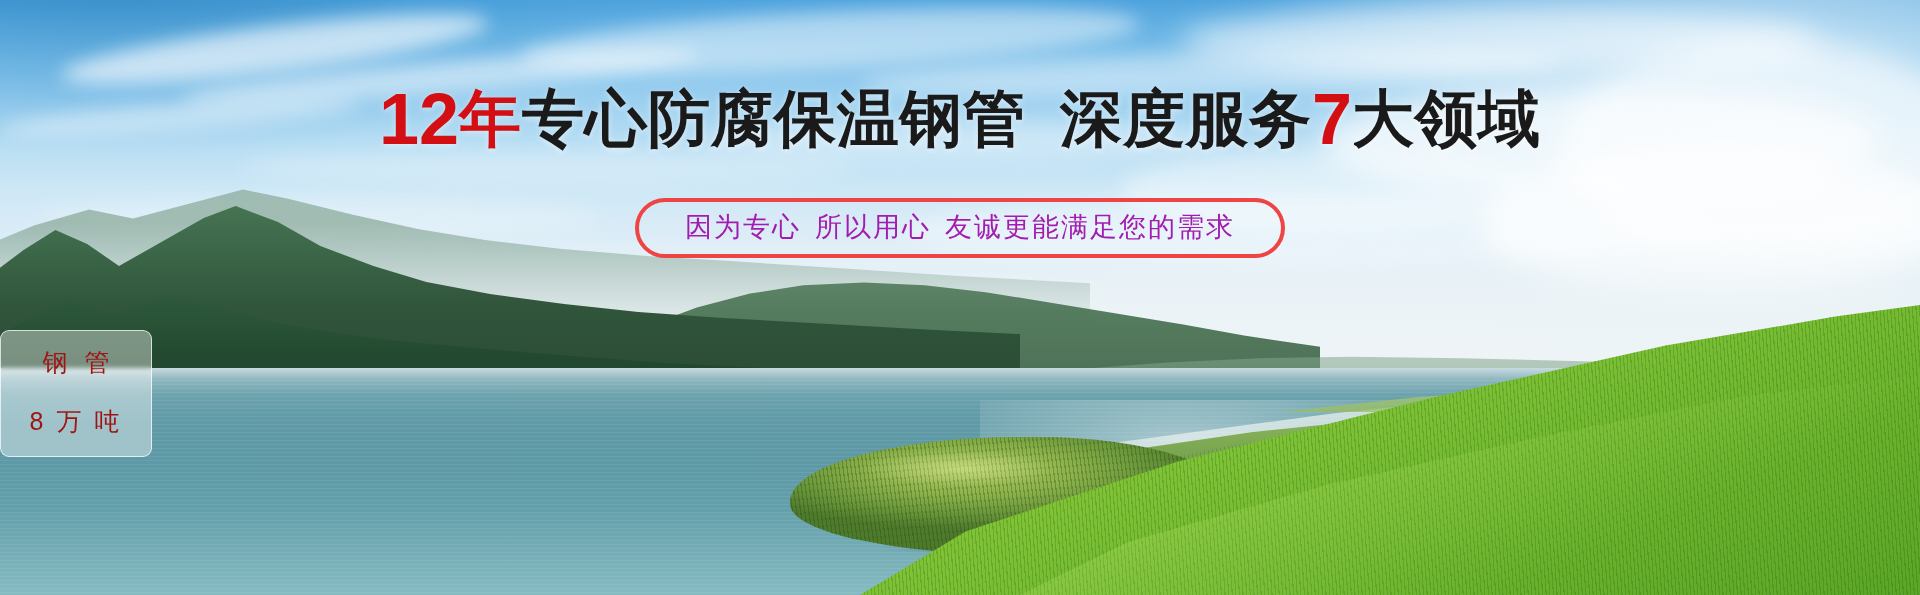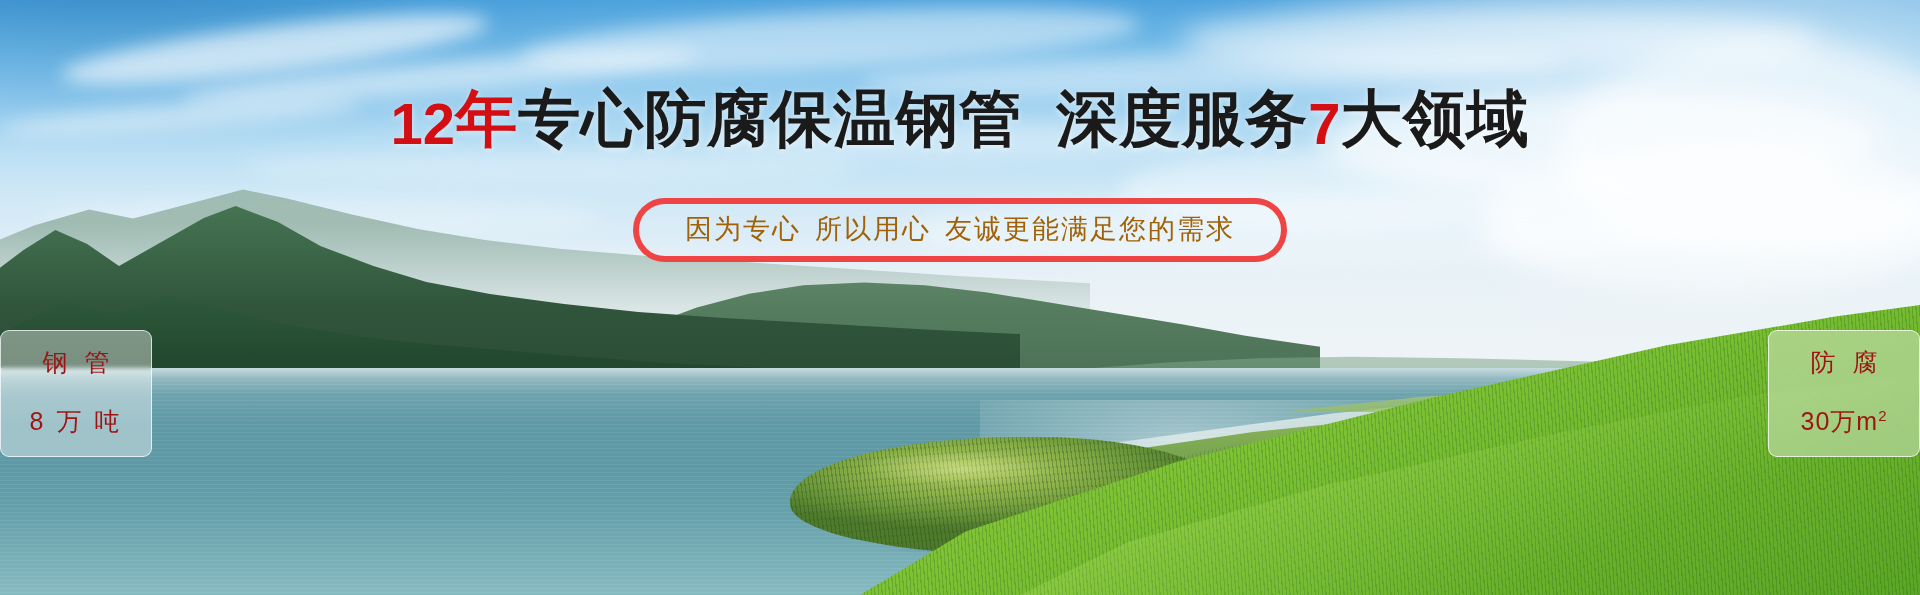--- a/index.html
+++ b/index.html
@@ -209,44 +209,44 @@
     font-weight:bold;
     font-size:62px;
     line-height:62px;
     letter-spacing:1px;
     white-space:nowrap;
     color:#1a1a1a;
     text-shadow:0 2px 6px rgba(255,255,255,.55);
   }
   .headline .num{
     color:#d40f14;
-    font-size:58px;
+    font-size:72px;
     line-height:62px;
     vertical-align:-4px;
     letter-spacing:0;
     text-shadow:0 2px 6px rgba(255,255,255,.5);
   }
   .headline .red{
     color:#d40f14;
     text-shadow:0 2px 6px rgba(255,255,255,.5);
   }
   .headline .gap{display:inline-block;width:34px;}
 
   .subtitle-wrap{
     position:absolute;top:198px;left:0;width:1920px;text-align:center;
   }
   .subtitle{
     display:inline-block;
     padding:9px 46px 11px;
-    border:6px solid #ef4444;
+    border:4px solid #ef4444;
     border-radius:32px;
     font-size:27px;
     line-height:32px;
     letter-spacing:2px;
-    color:#a16207;
+    color:#a21caf;
     white-space:nowrap;
     background:rgba(255,255,255,.04);
   }
   .subtitle .sp{display:inline-block;width:14px;}
 
   .cards{
     position:absolute;top:330px;left:0;width:1920px;
     display:flex;justify-content:space-between;align-items:flex-start;
     gap:12px;
   }
@@ -354,22 +354,18 @@
       </div>
     </div>
 
     <div class="cards">
 
       <div class="card c-pipe">
         <div class="label">钢 管</div>
         <div class="value"><span>8 万 吨</span></div>
       </div>
 
-      <div class="card c-anti">
-        <div class="label">防 腐</div>
-        <div class="value"><span>30万m</span><sup>2</sup></div>
-      </div>
 
 
     </div>
 
   </div>
 </div>
 
 </body></html>

